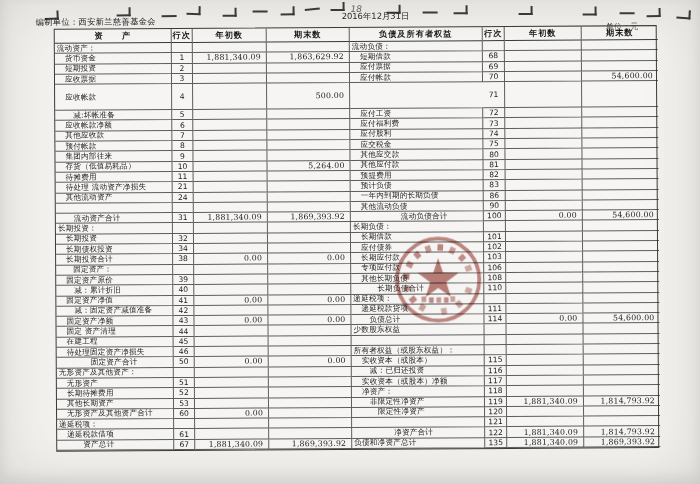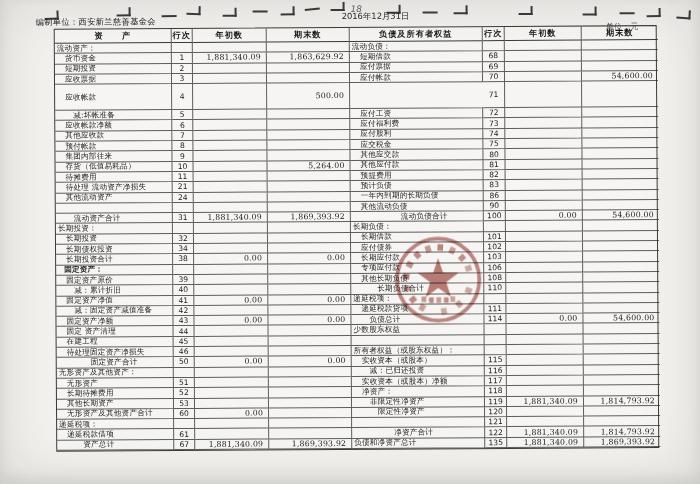--- a/index.html
+++ b/index.html
@@ -242,21 +242,21 @@
         <div class="cell num"></div>
         <div class="cell num"></div>
         <div class="cell lbl" style="padding-left: 10px;">长期投资合计</div>
         <div class="cell ln">38</div>
         <div class="cell num">0.00</div>
         <div class="cell num">0.00</div>
         <div class="cell lbl" style="padding-left: 10px;">长期应付款</div>
         <div class="cell ln">103</div>
         <div class="cell num"></div>
         <div class="cell num"></div>
-        <div class="cell lbl" style="padding-left: 8px; font-weight: bold;">固定资产：</div>
+        <div class="cell lbl" style="padding-left: 17px;">固定资产：</div>
         <div class="cell ln"></div>
         <div class="cell num"></div>
         <div class="cell num"></div>
         <div class="cell lbl" style="padding-left: 10px;">专项应付款</div>
         <div class="cell ln">106</div>
         <div class="cell num"></div>
         <div class="cell num"></div>
         <div class="cell lbl" style="padding-left: 10px;">固定资产原价</div>
         <div class="cell ln">39</div>
         <div class="cell num"></div>

